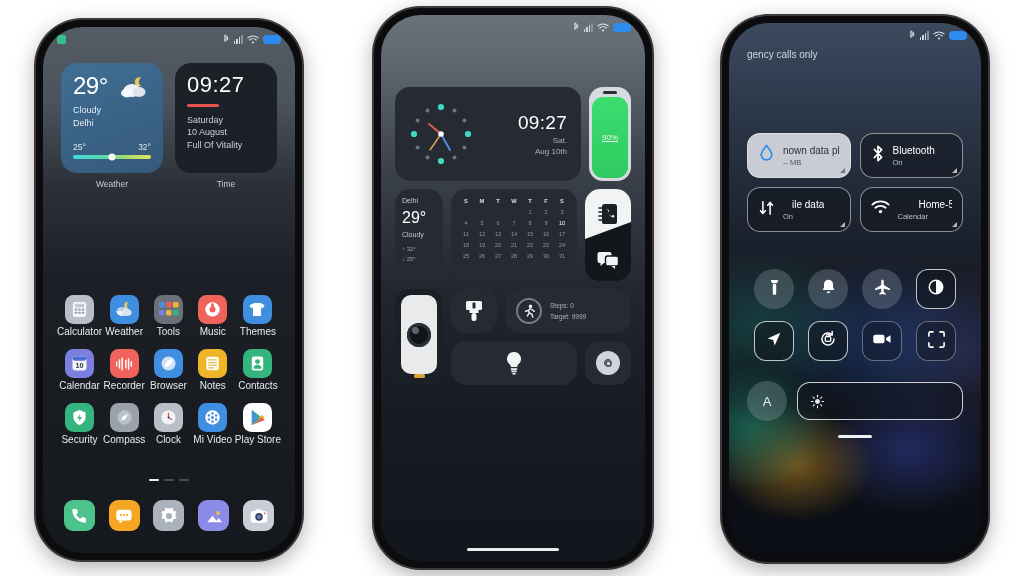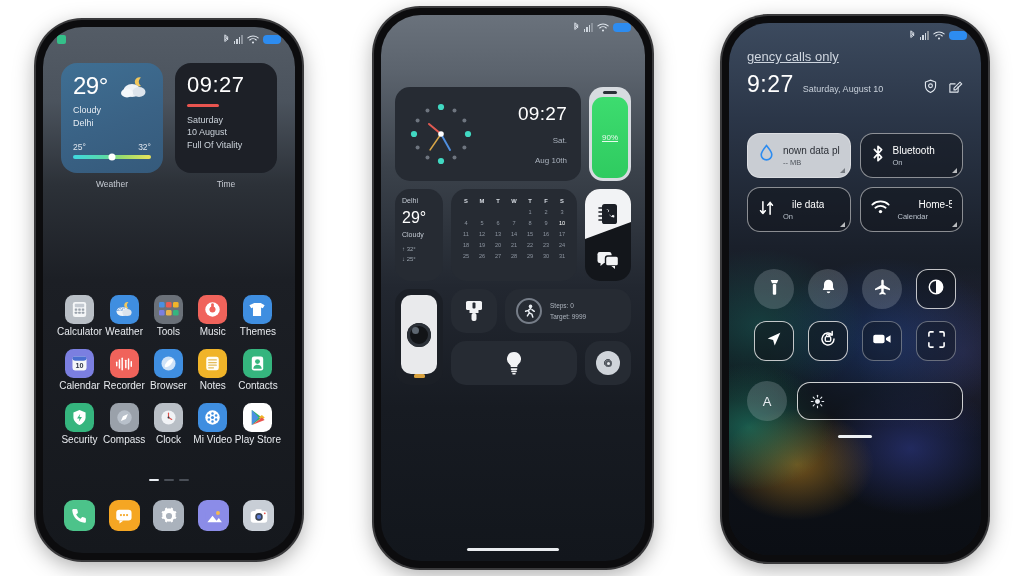--- a/index.html
+++ b/index.html
@@ -74,21 +74,21 @@
   
   #phone-2 .screen { background: linear-gradient(180deg,#6a727c 0%,#5c646e 10%,#3b424b 28%,#222730 50%,#171b22 72%,#12161c 100%); }
   .p2-wrap { position:absolute; top:72px; left:14px; right:14px; display:flex; flex-direction:column; gap:8px; }
   .row { display:flex; gap:8px; }
   .tile { background:#262b33; border-radius:15px; position:relative; overflow:hidden; }
 
   .t-clock { flex:1; height:94px; display:flex; align-items:center; padding:0 10px; }
   .dial { width:72px; height:72px; position:relative; flex:0 0 auto; }
   .clock-right { flex:1; text-align:right; padding-right:4px; }
   .clk-time { color:#fff; font-size:19px; font-weight:400; letter-spacing:.3px; }
-  .clk-sub { color:#aab2bd; font-size:8px; margin-top:11px; }
+  .clk-sub { color:#aab2bd; font-size:8px; margin-top:2px; }
   .t-batt { width:42px; height:94px; background:#d7dbe0; border-radius:14px;
             display:flex; align-items:flex-start; justify-content:center; padding-top:4px; position:relative; }
   .batt-nub { width:14px; height:3px; border-radius:2px; background:#2a2f37; }
   .batt-fill { position:absolute; left:3px; right:3px; bottom:3px; top:10px; border-radius:11px;
                background:linear-gradient(180deg,#3ddc6f,#2fcb60); display:flex; align-items:center; justify-content:center; }
   .batt-pct { color:#e6faec; font-size:8px;text-decoration:underline; }
 
   .t-wx { width:48px; height:92px; padding:8px 7px; }
   .t-wx .c { color:#c4cbd4; font-size:7px; }
   .t-wx .tp { color:#fff; font-size:16px; font-weight:300; margin:5px 0 4px; }
@@ -132,21 +132,21 @@
   #phone-3 .screen { background:#0e1219; }
   .wall { position:absolute; inset:0; background:
       radial-gradient(120px 90px at 8% 76%, rgba(34,150,120,.55), transparent 70%),
       radial-gradient(110px 80px at 27% 83%, rgba(214,148,32,.5), transparent 70%),
       radial-gradient(130px 95px at 72% 80%, rgba(58,72,180,.45), transparent 70%),
       radial-gradient(150px 110px at 12% 57%, rgba(28,120,110,.4), transparent 70%),
       radial-gradient(170px 120px at 62% 60%, rgba(36,76,160,.45), transparent 70%),
       radial-gradient(150px 120px at 93% 62%, rgba(70,62,110,.4), transparent 72%),
       linear-gradient(180deg,#3c4a5e 0%,#2b3648 18%,#1a202b 42%,#10141b 62%,#0b0e14 100%); }
   .cc-top { position:absolute; top:26px; left:18px; right:18px; }
-  .cc-carrier { color:#cfd6df; font-size:13px;text-decoration:underline; }
+  .cc-carrier { color:#cfd6df; font-size:10px; }
   .cc-row { display:flex; align-items:flex-end; gap:9px; margin-top:9px; }
   .cc-time { color:#fff; font-size:23px; font-weight:300; line-height:1; letter-spacing:.5px; }
   .cc-date { color:#c9d1db; font-size:9px; padding-bottom:2px; flex:1; }
   .cc-acts { display:flex; gap:10px; padding-bottom:2px; }
 
   .cc-tiles { position:absolute; top:110px; left:18px; right:18px;
               display:grid; grid-template-columns:1fr 1fr; gap:9px; }
   .cc-tile { height:45px; border-radius:13px; display:flex; align-items:center; gap:8px; padding:0 10px;
              border:1px solid rgba(255,255,255,.5); background:rgba(18,22,30,.55); position:relative; overflow:hidden; }
   .cc-tile.light { background:#c9cdd3; border-color:rgba(255,255,255,.35); }
@@ -693,35 +693,20 @@
               <path d="M1 3.2A9 9 0 0113 3.2" stroke="#dfe5ec" stroke-width="1.3" fill="none" stroke-linecap="round"></path>
               <path d="M3.2 5.6a5.6 5.6 0 017.6 0" stroke="#dfe5ec" stroke-width="1.3" fill="none" stroke-linecap="round"></path>
               <circle cx="7" cy="8.4" r="1.2" fill="#dfe5ec"></circle>
             </svg>
           <span class="ic-batt"></span>
         </div>
       </div>
 
       <div class="cc-top">
         <div class="cc-carrier">gency calls only</div>
-        <div class="cc-row">
-          <div class="cc-time">9:27</div>
-          <div class="cc-date">Saturday, August 10</div>
-          <div class="cc-acts">
-            <svg width="15" height="15" viewBox="0 0 16 16">
-              <path d="M8 1.2l5.4 2.1v4.2c0 3-2.3 5.6-5.4 7-3.1-1.4-5.4-4-5.4-7V3.3z" fill="none" stroke="#dfe5ec" stroke-width="1.2"></path>
-              <circle cx="8" cy="7.2" r="2" fill="none" stroke="#dfe5ec" stroke-width="1.2"></circle>
-            </svg>
-            <svg width="15" height="15" viewBox="0 0 16 16">
-              <path d="M2 5.2V14h8.8" fill="none" stroke="#dfe5ec" stroke-width="1.2"></path>
-              <path d="M2 5.2h6M10.8 8v6" fill="none" stroke="#dfe5ec" stroke-width="1.2"></path>
-              <path d="M6.4 9.8l6.4-6.4 1.8 1.8-6.4 6.4H6.4z" fill="none" stroke="#dfe5ec" stroke-width="1.2"></path>
-            </svg>
-          </div>
-        </div>
       </div>
 
       <div class="cc-tiles" id="cc-tiles">
           <div class="cc-tile light">
             <span><svg width="17" height="19" viewBox="0 0 18 20">
                 <path d="M9 1.6c3.2 4 5.6 6.6 5.6 9.6A5.6 5.6 0 013.4 11.2c0-3 2.4-5.6 5.6-9.6z" fill="none" stroke="#2d8cf0" stroke-width="1.7"></path>
               </svg></span>
             <span class="cc-tl">
               <span class="t1" style="display: block;">nown data pla</span>
               <span class="t2" style="display: block;">-- MB</span>

